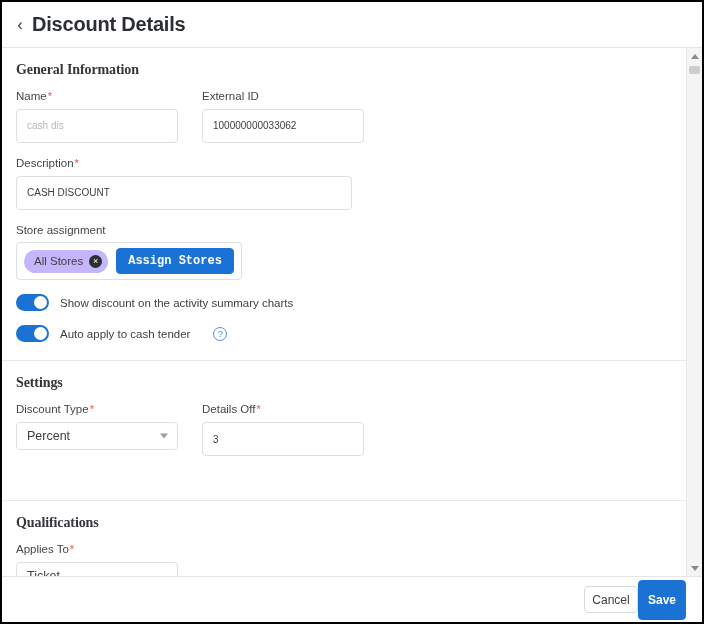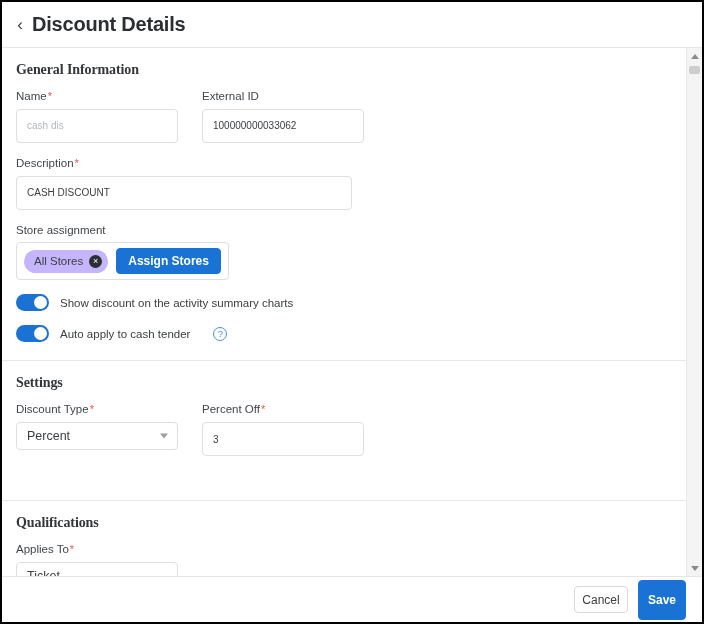--- a/index.html
+++ b/index.html
@@ -188,21 +188,21 @@
   .btn-primary-sm {
     background: #1a73d4;
     border: 1px solid #1a73d4;
     color: #ffffff;
     font-size: 12px;
     font-weight: bold;
     border-radius: 4px;
     height: 26px;
     padding: 0 11px;
     cursor: pointer;
-    font-family: Liberation Sans, sans-serif;
+    font-family: Liberation Mono, monospace;
     white-space: nowrap;
   }
 
   
   .toggle-row {
     display: flex;
     align-items: center;
     gap: 11px;
     margin-top: 14px;
   }
@@ -287,21 +287,20 @@
   }
 
   
   .page-footer {
     flex: 0 0 auto;
     height: 46px;
     border-top: 1px solid #e3e5e8;
     display: flex;
     align-items: center;
     justify-content: flex-end;
-    gap: 10px;
     padding: 0 16px;
     background: #ffffff;
   }
   .btn-secondary {
     min-width: 54px;
     height: 27px;
     background: #ffffff;
     border: 1px solid #d6d9dd;
     border-radius: 4px;
     font-size: 12px;
@@ -399,21 +398,21 @@
             <div class="select-wrap">
               <div class="select-box">
                 <span>Percent</span>
               </div>
               <span class="select-caret"></span>
             </div>
           </div>
 
           <div class="field-block w-narrow">
             <label class="field-label">
-              <span>Percent Off</span><span class="req-star">*</span>
+              <span>Details Off</span><span class="req-star">*</span>
             </label>
             <input class="text-input" type="text" value="3" style="">
           </div>
         </div>
         <div style="height:16px;"></div>
       </div>
 
       <div class="section">
         <div class="section-title">Qualifications</div>
 

